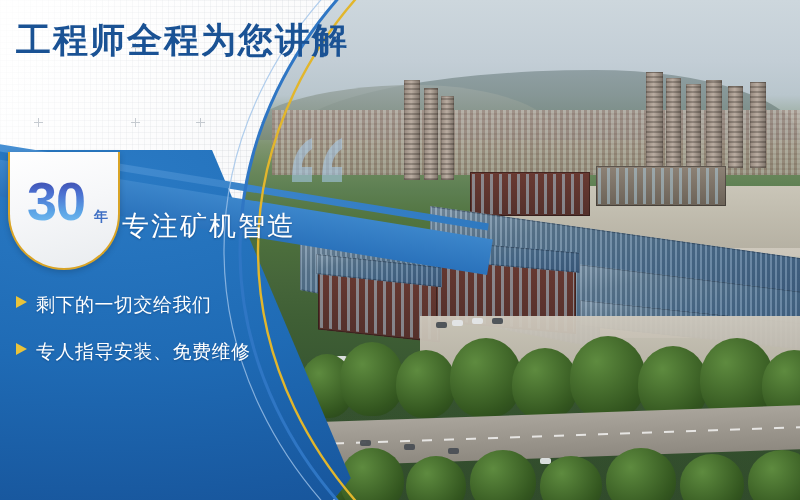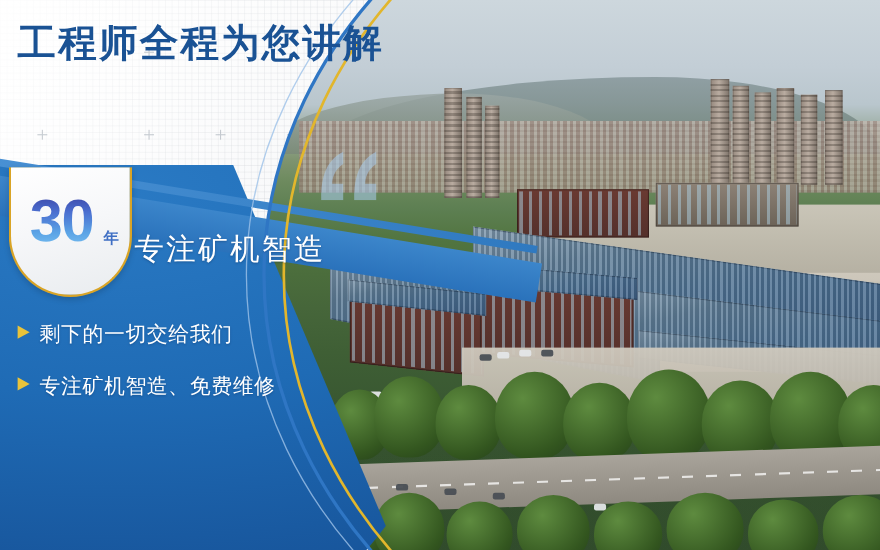--- a/index.html
+++ b/index.html
@@ -350,17 +350,17 @@
 
   <div class="slogan">专注矿机智造</div>
 
   <div class="bullets">
     <div class="bullet">
       <span class="tri"></span>
       <span class="btxt">剩下的一切交给我们</span>
     </div>
     <div class="bullet">
       <span class="tri"></span>
-      <span class="btxt">专注矿机智造、免费维修</span>
+      <span class="btxt">专人指导安装、免费维修</span>
     </div>
   </div>
 
 </div>
 
 </body></html>

